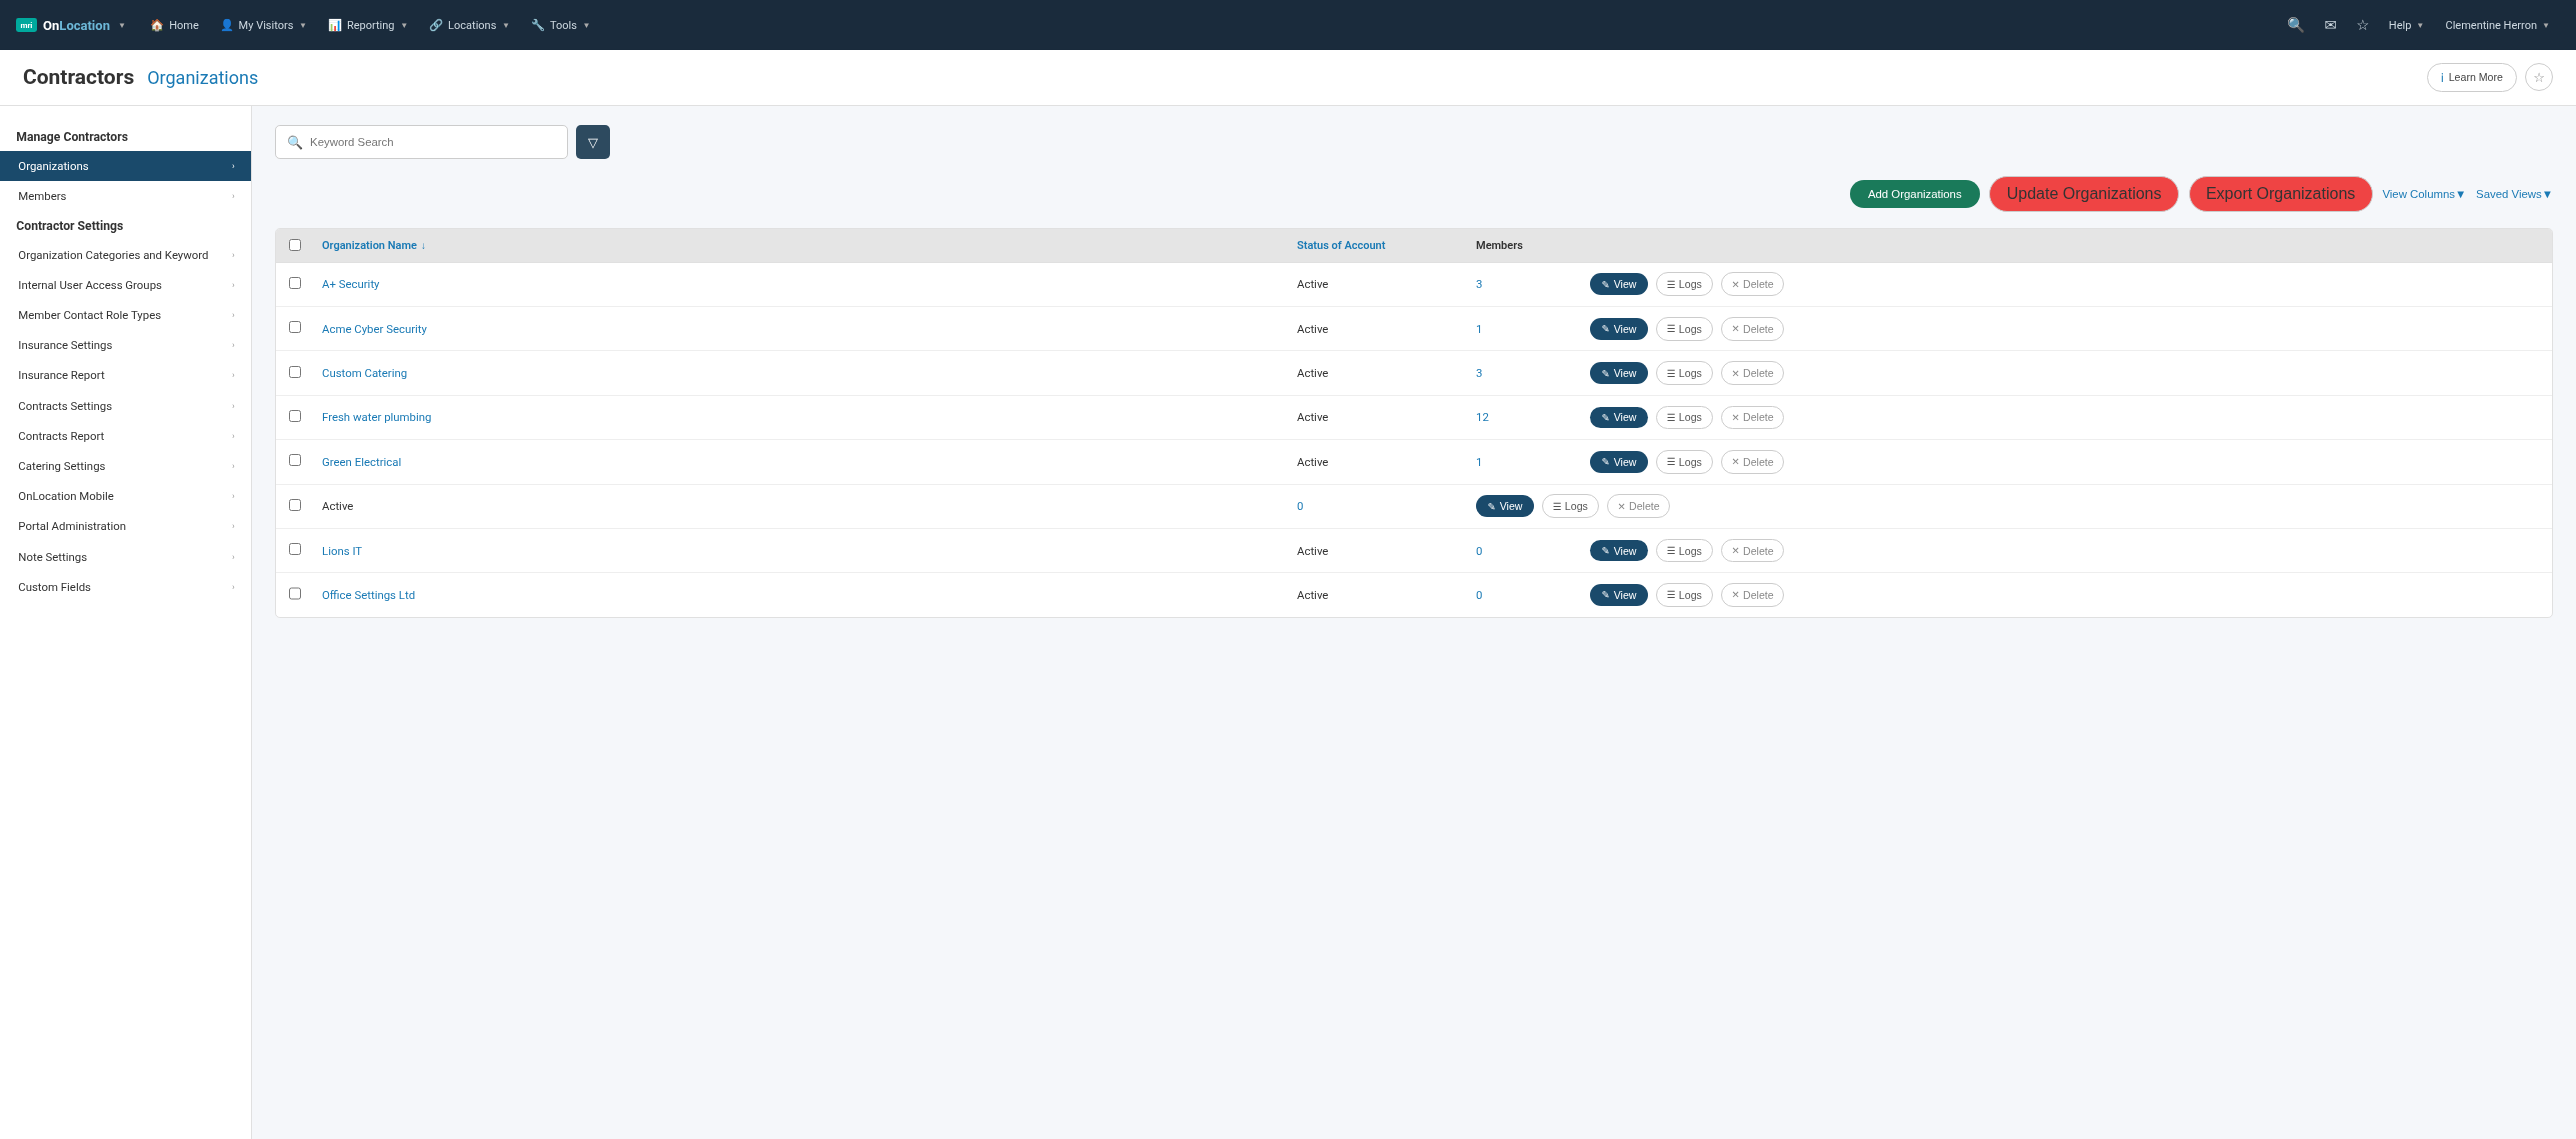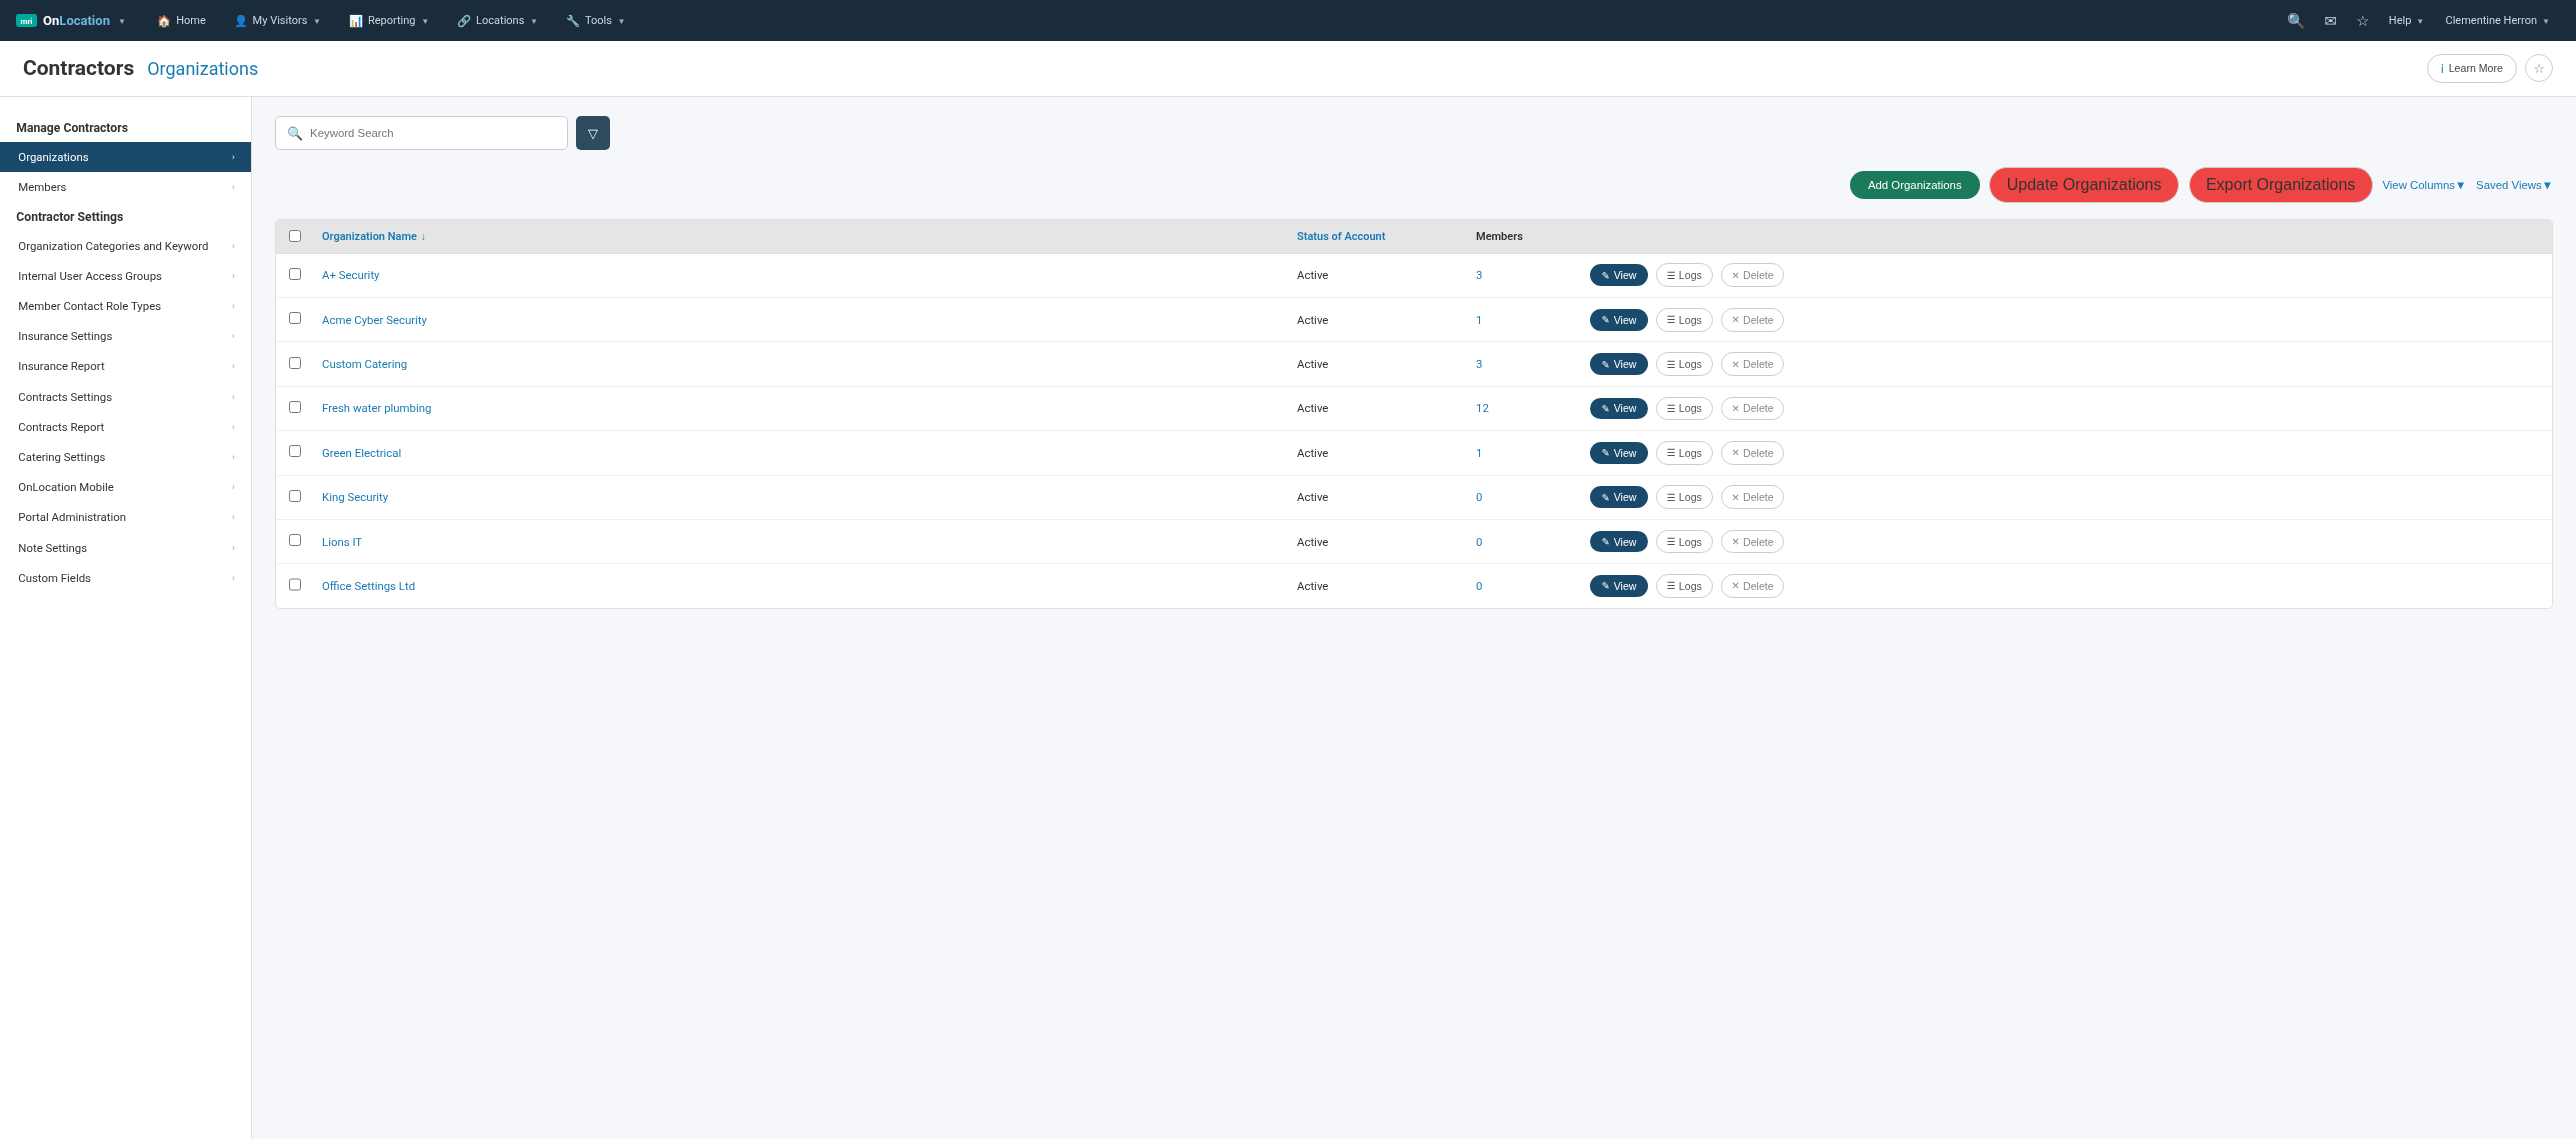--- a/index.html
+++ b/index.html
@@ -4,23 +4,23 @@
   <style>
     *, *::before, *::after { box-sizing: border-box; margin: 0; padding: 0; }
     body { font-family: -apple-system, BlinkMacSystemFont, 'Segoe UI', Roboto, sans-serif; font-size: 11.4px; background: #f5f5f5; color: #333; }
 
     
     .topnav {
       background: #1a2b3c;
       color: #fff;
       display: flex;
       align-items: center;
-      height: 41px;
+      height: 50px;
       padding: 0 16.3px;
-      gap: 9px;
+      gap: 2px;
     }
     .topnav-logo {
       display: flex; align-items: center; gap: 6.5px;
       font-weight: 700; font-size: 13px; color: #fff;
       margin-right: 13px;
     }
     .topnav-logo .mri-badge {
       background: #00a99d; color: #fff; font-size: 8.1px;
       font-weight: 700; padding: 1.6px 4.1px; border-radius: 2.4px;
     }
@@ -552,23 +552,20 @@
       <button class="btn-delete">
         <span style="font-size:9.8px;">✕</span>
         <span>Delete</span>
       </button>
     </div>
   </div>
           <div class="table-row">
     <div class="td">
       <input type="checkbox" style="">
     </div>
-    <div class="td">
-      <span class="td-link">King Security</span>
-    </div>
     <div class="td">Active</div>
     <div class="td">
       <span class="td-number">0</span>
     </div>
     <div class="td-actions">
       <button class="btn-view">
         <span style="font-size:9.8px;">✎</span>
         <span>View</span>
       </button>
       <button class="btn-logs">

